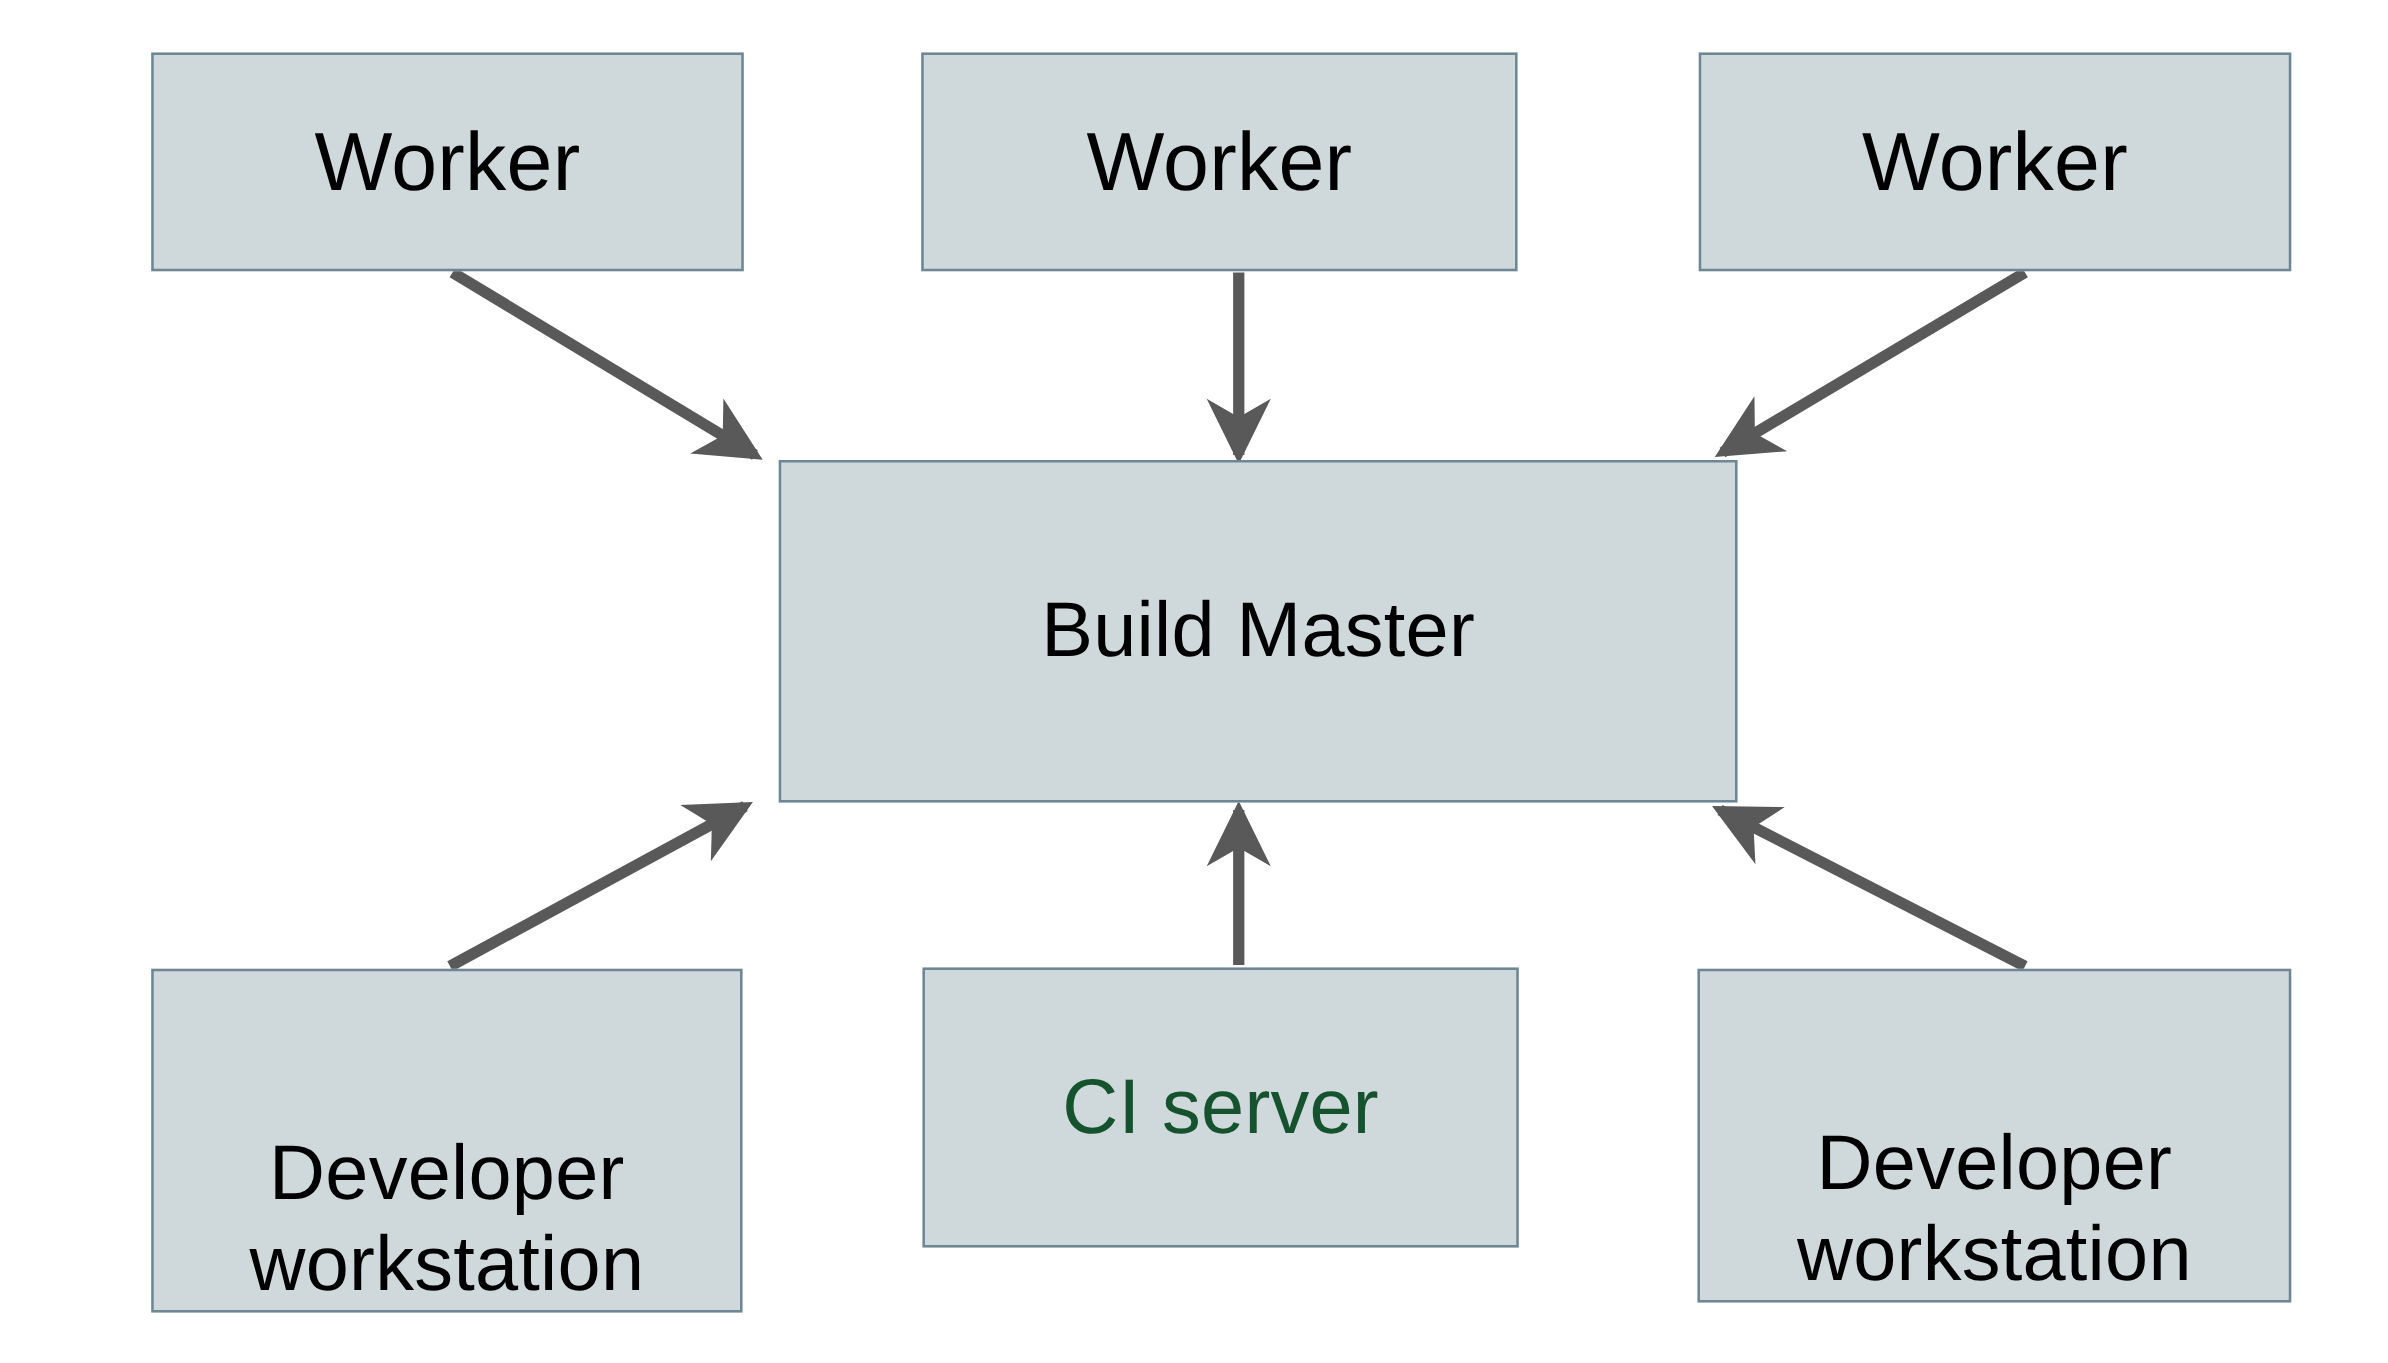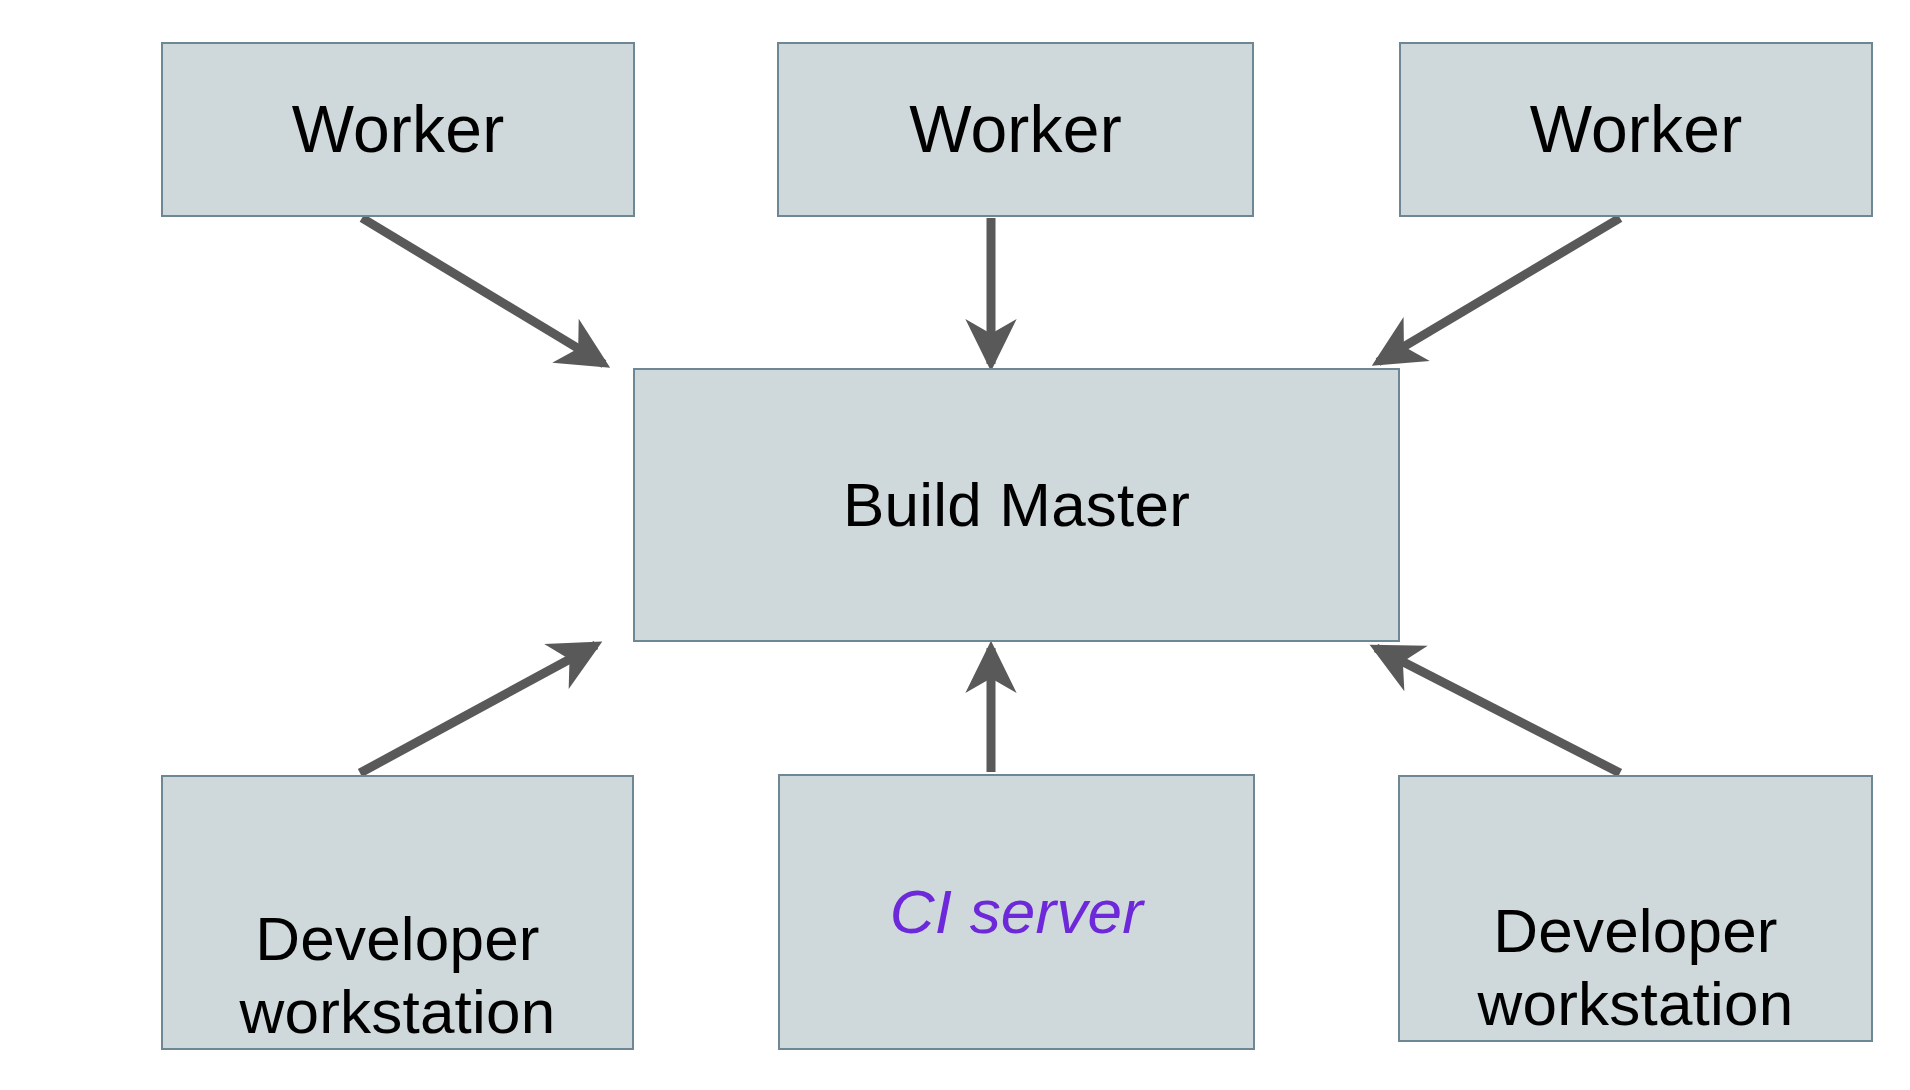--- a/index.html
+++ b/index.html
@@ -33,21 +33,20 @@
     border: 2px solid #6d8794;
     display: flex;
     align-items: center;
     justify-content: center;
     text-align: center;
     color: #000000;
     line-height: 1.18;
     letter-spacing: 0.2px;
     white-space: pre-line;
     padding: 0 10px;
-    margin-left: 40px;
   }
   .node-label {
     display: block;
     white-space: pre-line;
   }
   .node-worker      { font-size: 66px; }
   .node-master      { font-size: 62px; }
   .node-devws       { font-size: 62px; align-items: flex-end; }
   .node-ci          { font-size: 62px; }
 </style>
@@ -77,30 +76,30 @@
   </div>
 
   <div class="node node-worker" style="left: 737px; top: 42px; width: 477px; height: 175px; background: rgb(207, 216, 218); border-color: rgb(109, 135, 148); color: rgb(0, 0, 0); font-size: 66px;">
     <span class="node-label">Worker</span>
   </div>
 
   <div class="node node-worker" style="left: 1359px; top: 42px; width: 474px; height: 175px; background: rgb(207, 216, 218); border-color: rgb(109, 135, 148); color: rgb(0, 0, 0); font-size: 66px;">
     <span class="node-label">Worker</span>
   </div>
 
-  <div class="node node-master" style="left: 593px; top: 368px; width: 767px; height: 274px; background: rgb(207, 216, 218); border-color: rgb(109, 135, 148); color: rgb(0, 0, 0); font-size: 62px;">
+  <div class="node node-master" style="left: 623px; top: 368px; width: 767px; height: 274px; background: rgb(207, 216, 218); border-color: rgb(109, 135, 148); color: rgb(0, 0, 0); font-size: 62px;">
     <span class="node-label">Build Master</span>
   </div>
 
   <div class="node node-devws" style="left: 121px; top: 775px; width: 473px; height: 275px; background: rgb(207, 216, 218); border-color: rgb(109, 135, 148); color: rgb(0, 0, 0); font-size: 62px;">
     <span class="node-label">Developer
 workstation</span>
   </div>
 
-  <div class="node node-ci" style="left: 738px; top: 774px; width: 477px; height: 276px; background: rgb(207, 216, 218); border-color: rgb(109, 135, 148); color: #6d28d9; font-size: 62px; font-style: italic;">
+  <div class="node node-ci" style="left: 738px; top: 774px; width: 477px; height: 224px; background: rgb(207, 216, 218); border-color: rgb(109, 135, 148); color: #14532d; font-size: 62px;">
     <span class="node-label">CI server</span>
   </div>
 
   <div class="node node-devws" style="left: 1358px; top: 775px; width: 475px; height: 267px; background: rgb(207, 216, 218); border-color: rgb(109, 135, 148); color: rgb(0, 0, 0); font-size: 62px;">
     <span class="node-label">Developer
 workstation</span>
   </div>
 
 </div>
 

